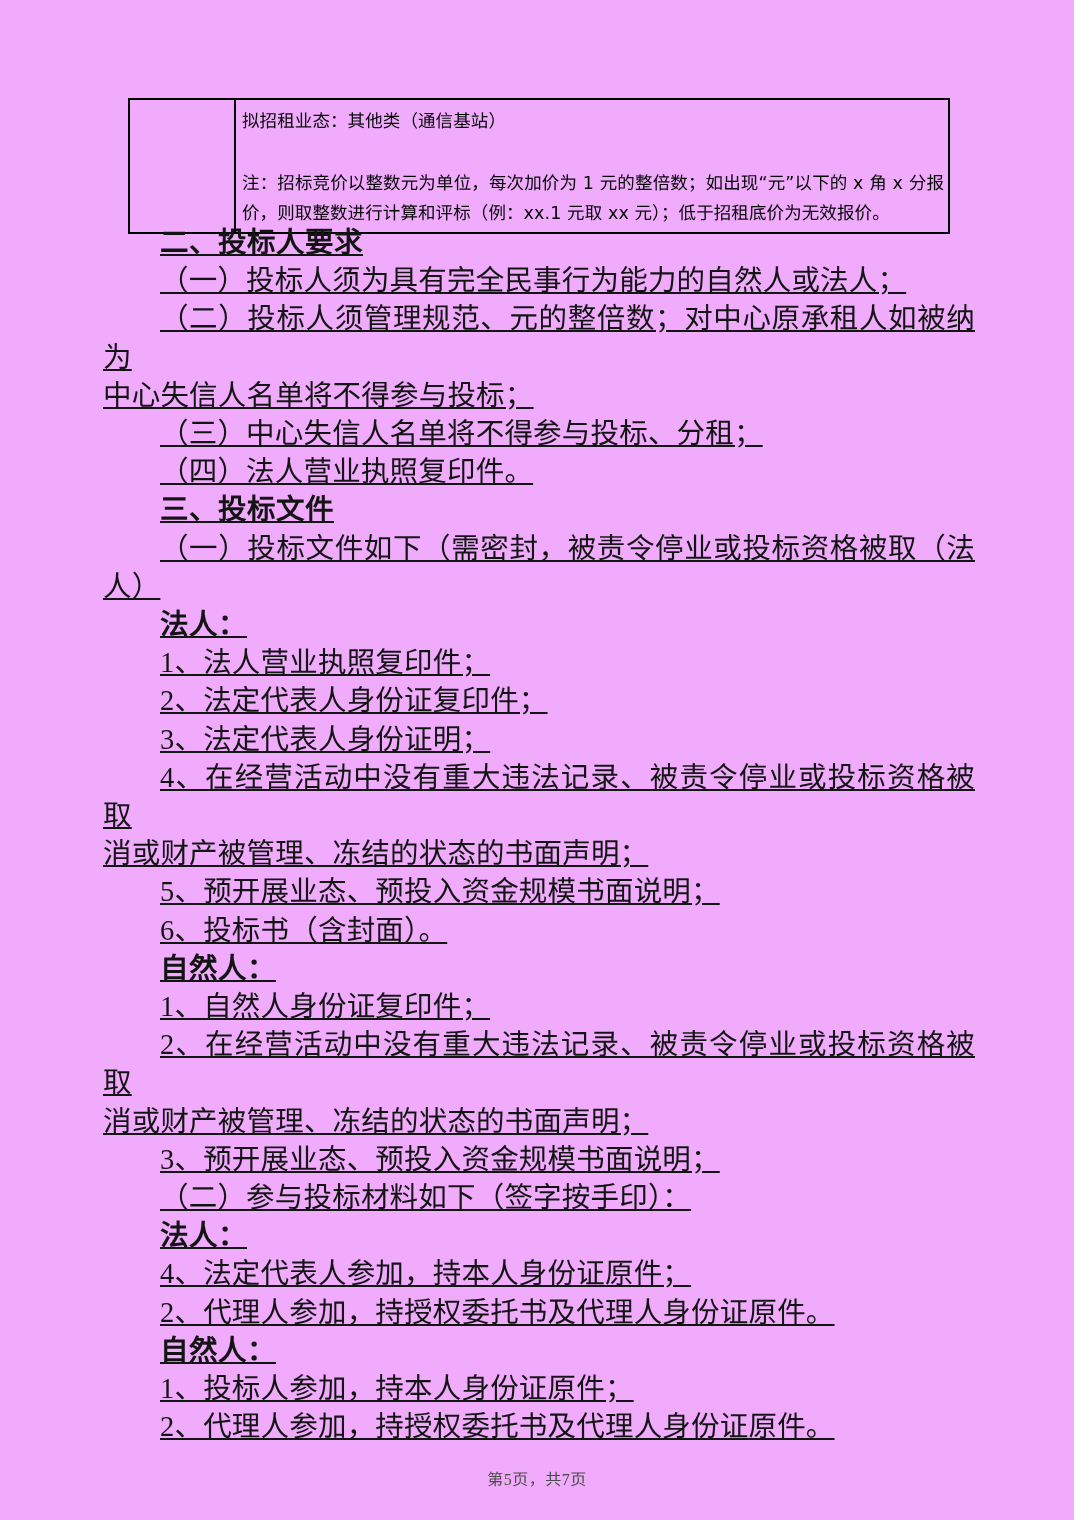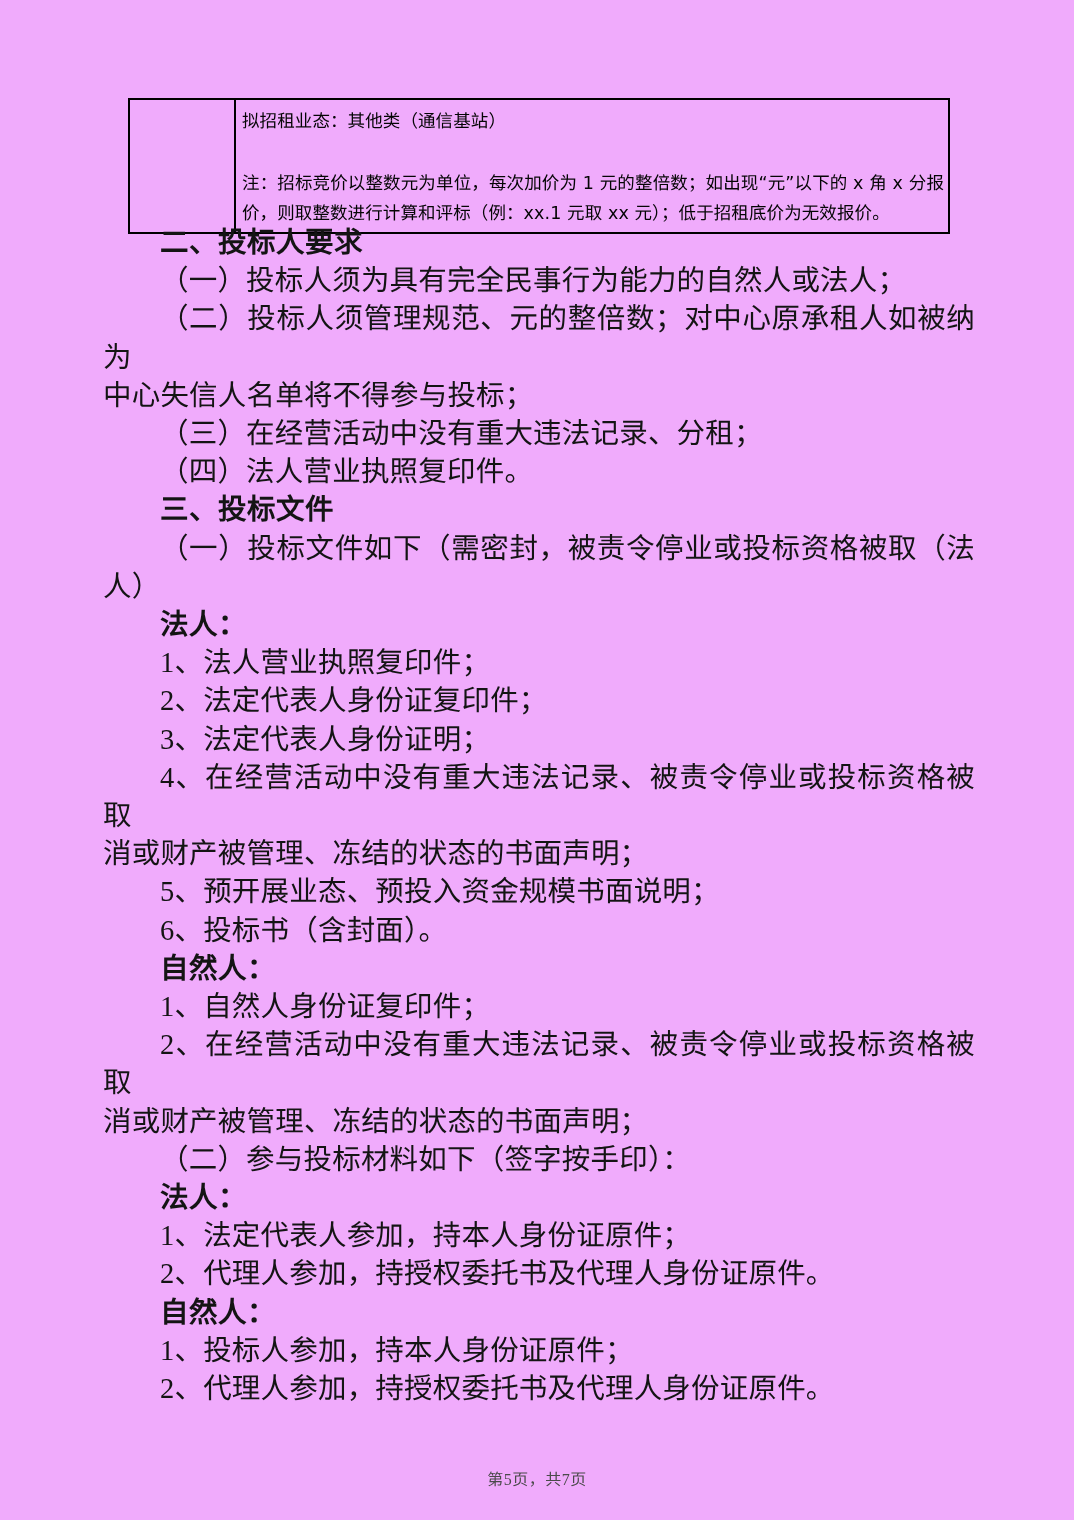--- a/index.html
+++ b/index.html
@@ -79,24 +79,26 @@
 
   
   .line.heading {
     font-weight: bold;
     letter-spacing: 0.5px;
   }
 
   
   .line.indent2 {
     text-indent: 57px;
+    text-decoration: underline;
   }
   
   .line.flush {
     text-indent: 0;
+    text-decoration: underline;
   }
 
   
   .line.stretch {
     text-align: justify;
     text-justify: inter-character;
     word-break: break-all;
   }
 
   
@@ -128,39 +130,40 @@
         </td>
       </tr>
     </tbody>
   </table>
 
   <div class="body-block" id="body-block">
       <div class="line heading indent2">二、投标人要求</div>
       <div class="line indent2">（一）投标人须为具有完全民事行为能力的自然人或法人；</div>
       <div class="line indent2 stretch">（二）投标人须管理规范、元的整倍数；对中心原承租人如被纳为</div>
       <div class="line flush">中心失信人名单将不得参与投标；</div>
-      <div class="line indent2">（三）在经营活动中没有重大违法记录、分租；</div>
+      <div class="line indent2">（三）中心失信人名单将不得参与投标、分租；</div>
       <div class="line indent2">（四）法人营业执照复印件。</div>
       <div class="line heading indent2">三、投标文件</div>
       <div class="line indent2 stretch">（一）投标文件如下（需密封，被责令停业或投标资格被取（法人）</div>
       <div class="line heading indent2">法人：</div>
       <div class="line indent2">1、法人营业执照复印件；</div>
       <div class="line indent2">2、法定代表人身份证复印件；</div>
       <div class="line indent2">3、法定代表人身份证明；</div>
       <div class="line indent2 stretch">4、在经营活动中没有重大违法记录、被责令停业或投标资格被取</div>
       <div class="line flush">消或财产被管理、冻结的状态的书面声明；</div>
       <div class="line indent2">5、预开展业态、预投入资金规模书面说明；</div>
       <div class="line indent2">6、投标书（含封面）。</div>
       <div class="line heading indent2">自然人：</div>
       <div class="line indent2">1、自然人身份证复印件；</div>
       <div class="line indent2 stretch">2、在经营活动中没有重大违法记录、被责令停业或投标资格被取</div>
       <div class="line flush">消或财产被管理、冻结的状态的书面声明；</div>
+      <div class="line indent2">3、预开展业态、预投入资金规模书面说明；</div>
       <div class="line indent2">（二）参与投标材料如下（签字按手印）：</div>
       <div class="line heading indent2">法人：</div>
-      <div class="line indent2">1、法定代表人参加，持本人身份证原件；</div>
+      <div class="line indent2">4、法定代表人参加，持本人身份证原件；</div>
       <div class="line indent2">2、代理人参加，持授权委托书及代理人身份证原件。</div>
       <div class="line heading indent2">自然人：</div>
       <div class="line indent2">1、投标人参加，持本人身份证原件；</div>
       <div class="line indent2">2、代理人参加，持授权委托书及代理人身份证原件。</div>
     </div>
 
   <div class="footer">第5页，共7页</div>
 
 </div>
 

